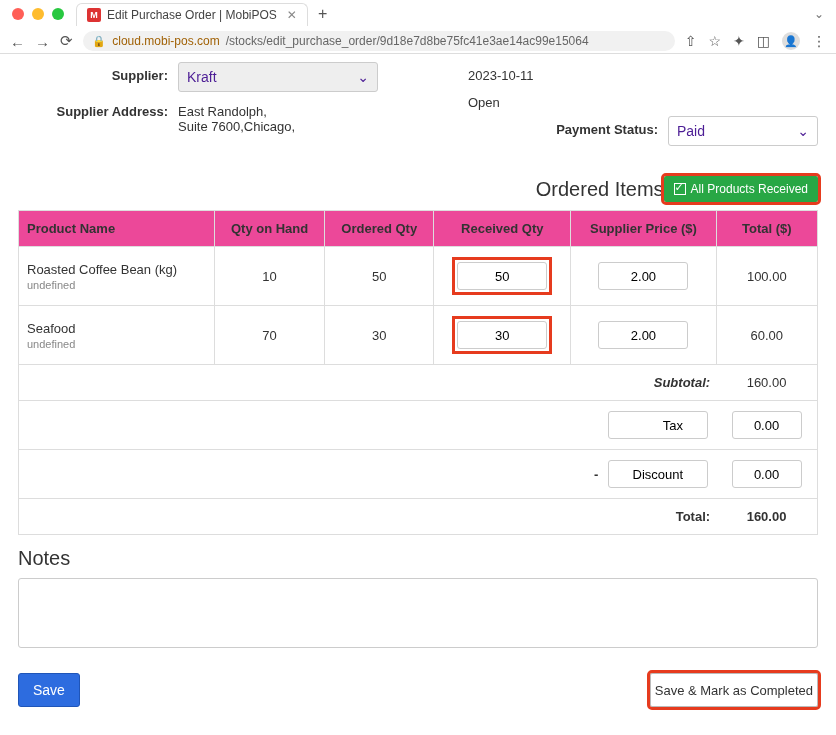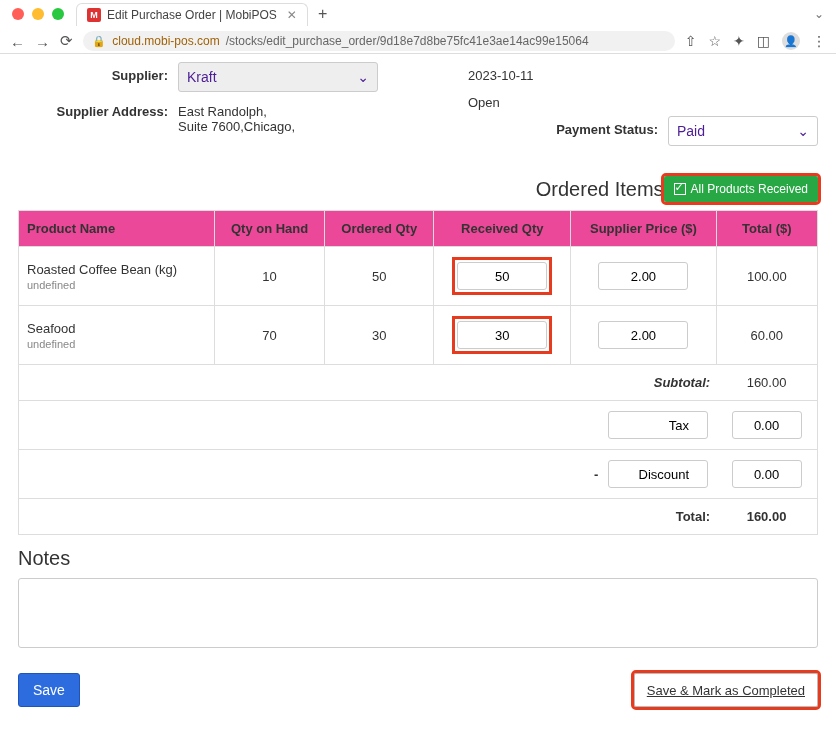--- a/index.html
+++ b/index.html
@@ -38,31 +38,31 @@
 .chk{display:inline-block;width:12px;height:12px;border:1.5px solid #fff;position:relative;}
 .chk::after{content:"✓";position:absolute;top:-3px;left:0;font-size:11px;}
 
 table{width:100%;border-collapse:collapse;border:1px solid #ddd;}
 th,td{border:1px solid #ddd;padding:10px 8px;font-size:13px;}
 th{background:#ec4899;text-align:left;font-weight:bold;}
 th.c,td.c{text-align:center;}
 th.r, td.r{text-align:right;}
 .sub{color:#888;font-size:11px;margin-top:2px;}
 .inp{width:90px;height:28px;border:1px solid #ccc;border-radius:3px;text-align:center;font-size:13px;background:#fff;}
-.inp.wide{width:100px;text-align:right;padding-right:18px;}
+.inp.wide{width:100px;text-align:right;padding-right:24px;}
 .hl{display:inline-flex;align-items:center;justify-content:center;border:3px solid #e63b1e;padding:2px;}
 .ft-row td{border-left:none;border-right:none;}
 .ft-lab{text-align:right;font-weight:bold;padding-right:6px;}
 
 .notes-title{font-size:20px;margin-top:12px;margin-bottom:8px;}
 .notes-area{width:100%;height:70px;border:1px solid #ccc;border-radius:3px;padding:6px;font-size:13px;resize:none;}
 
 .btnrow{display:flex;justify-content:space-between;margin-top:22px;}
 .save-btn{background:#2d6cdf;color:#fff;border:none;padding:8px 14px;font-size:14px;border-radius:3px;cursor:pointer;border:1px solid #1f55b8;}
-.complete-btn{background:#fff;color:#333;border:1px solid #bbb;padding:7px 12px;font-size:13px;border-radius:2px;outline:3px solid #e63b1e;outline-offset:0;cursor:pointer;text-decoration:underline;}
+.complete-btn{background:#fff;color:#333;border:1px solid #bbb;padding:7px 4px;font-size:13px;border-radius:2px;outline:3px solid #e63b1e;outline-offset:0;cursor:pointer;}
 </style>
 </head>
 <body>
 
 <div class="browser-chrome">
   <div class="tab-row">
     <div class="traffic-lights">
       <div class="tl red"></div>
       <div class="tl yellow"></div>
       <div class="tl green"></div>

